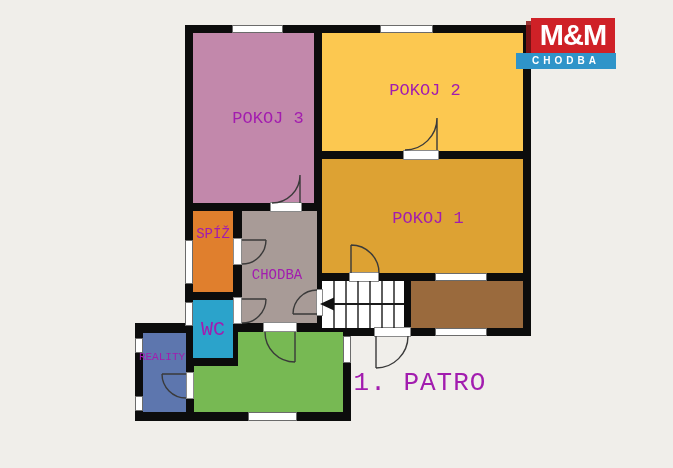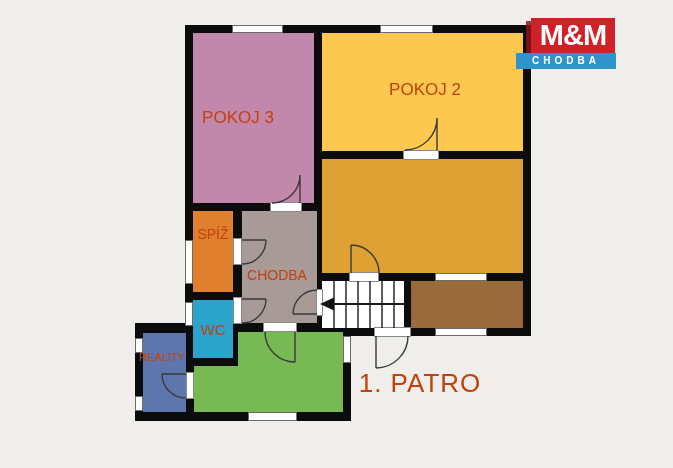--- a/index.html
+++ b/index.html
@@ -3,24 +3,24 @@
 <meta charset="utf-8">
 <style>
   html,body{margin:0;padding:0;background:#f0eeea;}
   .canvas{position:relative;width:673px;height:468px;background:#f0eeea;overflow:hidden;
           font-family:"Liberation Sans",sans-serif;color:#111;}
   .abs{position:absolute;}
   .wall{background:#0c0c0c;}
   .room{position:absolute;}
   .win{position:absolute;background:#fff;border:1px solid #6b6b6b;box-sizing:border-box;}
   .jamb{position:absolute;background:#fff;border:1px solid #8a8a8a;box-sizing:border-box;}
-  .lbl{position:absolute;transform:translate(-50%,-50%);white-space:nowrap;color:#c2410c;}
+  .lbl{position:absolute;transform:translate(-50%,-50%);white-space:nowrap;color:#a21caf;font-family:Liberation Mono, monospace;}
   .lbl.big{font-size:17px;}
   .lbl.mid{font-size:14px;}
-  .lbl.wc{font-size:15px;}
+  .lbl.wc{font-size:20px;}
   .lbl.small{font-size:11px;}
   .lbl.floor{font-size:26px;letter-spacing:1px;}
   svg.overlay{position:absolute;left:0;top:0;pointer-events:none;}
   .logo{position:absolute;left:516px;top:16px;width:100px;height:54px;}
   .logo .red{position:absolute;left:9px;top:2px;width:84px;height:35px;
              box-shadow:-5px 3px 0 rgba(140,20,22,.85);
              display:flex;align-items:center;justify-content:center;margin-left:6px;}
   .logo .red span{color:#fff;font-weight:bold;font-size:29px;letter-spacing:-1px;line-height:1;}
   .logo .blue{position:absolute;left:0;top:37px;width:100px;height:16px;
               display:flex;align-items:center;justify-content:center;}
@@ -79,22 +79,23 @@
       <path d="M295,332 L295,362 M265,332 A30 30 0 0 0 295,362"></path>
       <path d="M186,374 L162,374 M186,398 A24 24 0 0 1 162,374"></path>
     </g>
     <g stroke="#1b1b1b" stroke-width="1.4" fill="none">
       <path d="M334,281 V328 M346,281 V328 M358,281 V328 M370,281 V328 M382,281 V328 M394,281 V328"></path>
       <path d="M322,304 H404" stroke-width="2"></path>
     </g>
     <polygon points="320,304 334,297.5 334,310.5" fill="#111"></polygon>
   </svg>
 
-  <div class="lbl big" style="left:238px;top:118px;">POKOJ 3</div>
+  <div class="lbl big" style="left:268px;top:118px;">POKOJ 3</div>
   <div class="lbl big" style="left:425px;top:90px;">POKOJ 2</div>
+  <div class="lbl big" style="left:428px;top:218px;">POKOJ 1</div>
   <div class="lbl mid" style="left:213px;top:234px;">SPÍŽ</div>
   <div class="lbl mid" style="left:277px;top:275px;">CHODBA</div>
   <div class="lbl wc" style="left:213px;top:329px;">WC</div>
   <div class="lbl small" style="left:162px;top:357px;">REALITY</div>
   <div class="lbl floor" style="left:420px;top:383px;">1. PATRO</div>
 
   <div class="logo">
     <div class="red" style="background: rgb(207, 33, 39);">
       <span>M&amp;M</span>
     </div>

